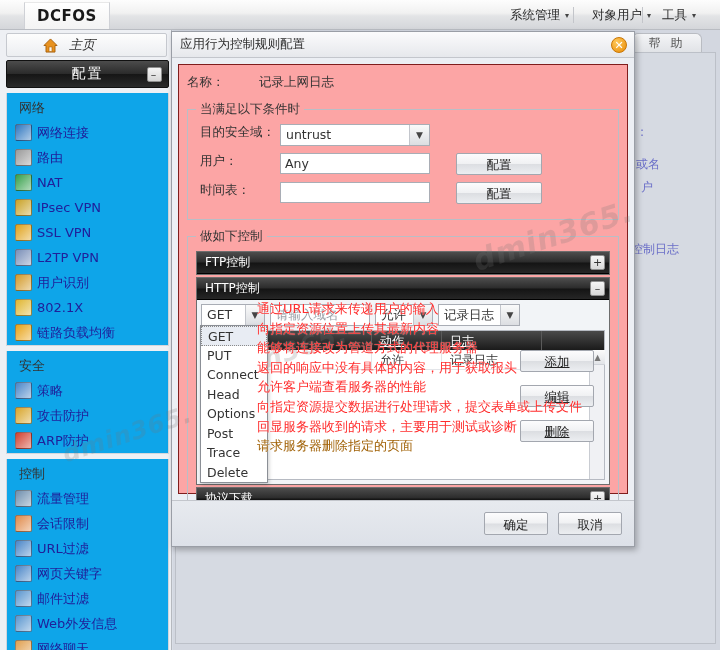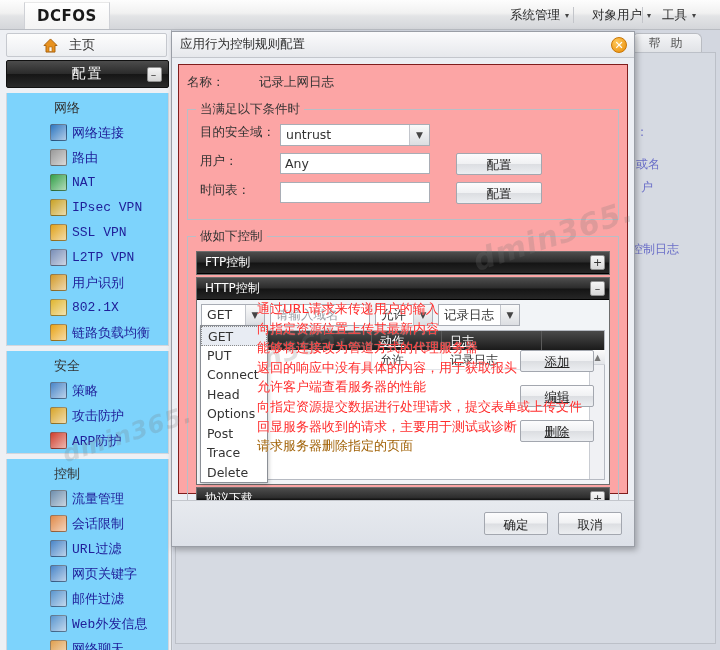--- a/index.html
+++ b/index.html
@@ -35,49 +35,49 @@
   
   #sidebar{
     position:absolute; left:0; top:30px; width:172px; height:620px;
     background:#eef0f4; border-right:1px solid #b6b9bf;
   }
   #home-tab{
     margin:3px 4px 0 6px; height:24px;
     background:linear-gradient(to bottom,#fdfdfd,#eceef1);
     border:1px solid #c6c9cf; border-radius:2px;
     display:flex; align-items:center; padding-left:32px; position:relative;
-    font-size:13px; color:#333;
+    font-size:13px; color:#333;font-style:italic;
   }
   .home-icon{
     position:absolute; left:36px; top:4px; width:15px; height:15px;
   }
   #cfg-bar{
     margin:3px 2px 0 6px; height:28px;
     background:linear-gradient(to bottom,#4c4c4c 0%,#2c2c2c 48%,#161616 52%,#2a2a2a 100%);
     border:1px solid #111; border-radius:2px;
     display:flex; align-items:center; justify-content:center; position:relative;
     color:#fff; font-size:14px; letter-spacing:2px;
   }
   #cfg-bar .minus{
     position:absolute; right:6px; top:6px; width:15px; height:15px;
     background:linear-gradient(to bottom,#f4f4f4,#d6d6d6);
     border:1px solid #8e8e8e; border-radius:2px;
     display:flex; align-items:center; justify-content:center;
     font-size:11px; color:#333; line-height:1;
   }
   .nav-group{
-    margin:5px 2px 0 6px; background:#7dd3fc;
-    border:1px solid #d3d6dc; border-top:none;padding-left:35px;
+    margin:5px 2px 0 6px; background:#0ea5e9;
+    border:1px solid #d3d6dc; border-top:none;
   }
   .group-title{ padding:6px 0 3px 12px; font-size:13px; color:#333; }
   .nav-item{
     height:25px; display:flex; align-items:center;
     padding-left:30px; position:relative; font-size:13px; color:#1c1c9c; cursor:default;
   }
-  .nav-item .label{ color:#20209a;font-family:Liberation Mono, monospace; }
+  .nav-item .label{ color:#20209a; }
   .nav-icon{
     position:absolute; left:8px; top:4px; width:17px; height:17px;
     border-radius:2px;
   }
 
   
   #bg-page{
     position:absolute; left:173px; top:30px; width:547px; height:620px;
     background:#d3d7e0;
   }

